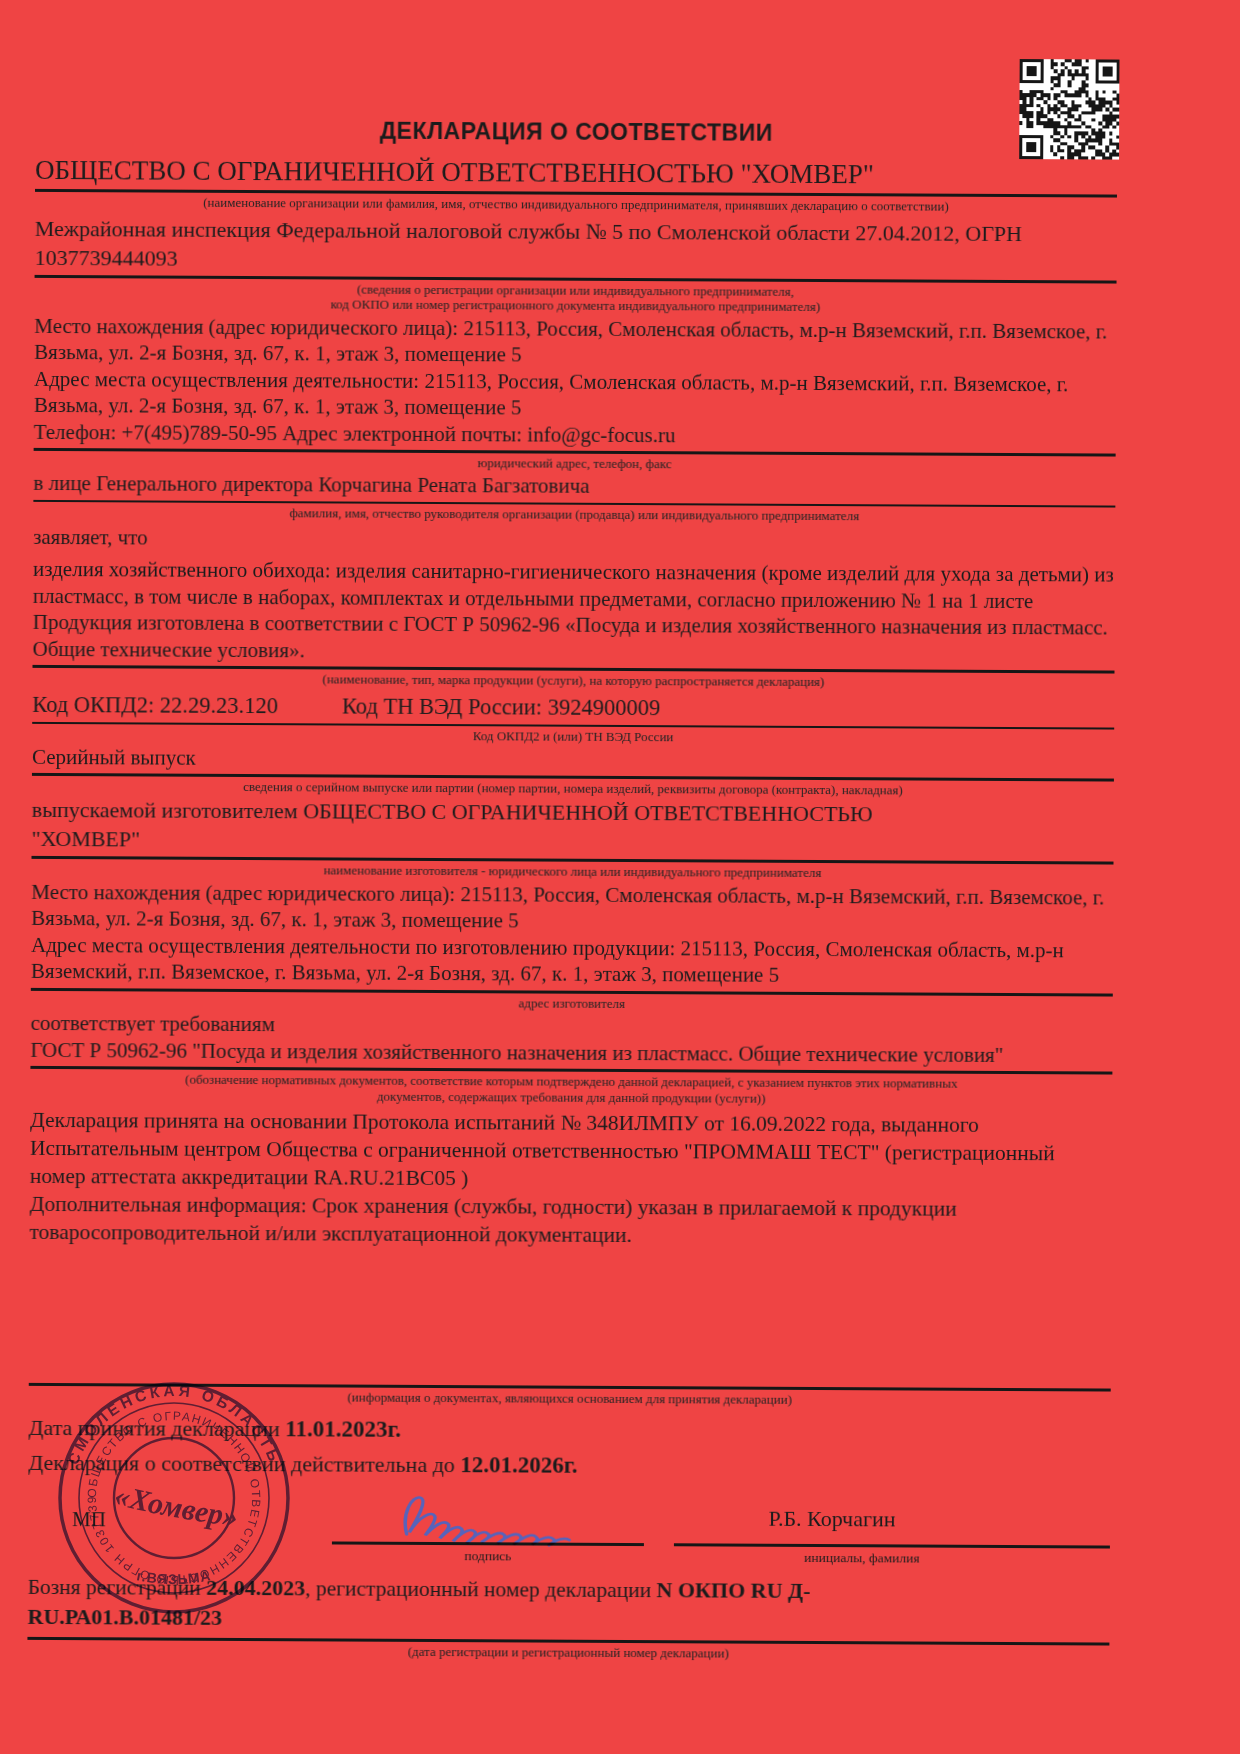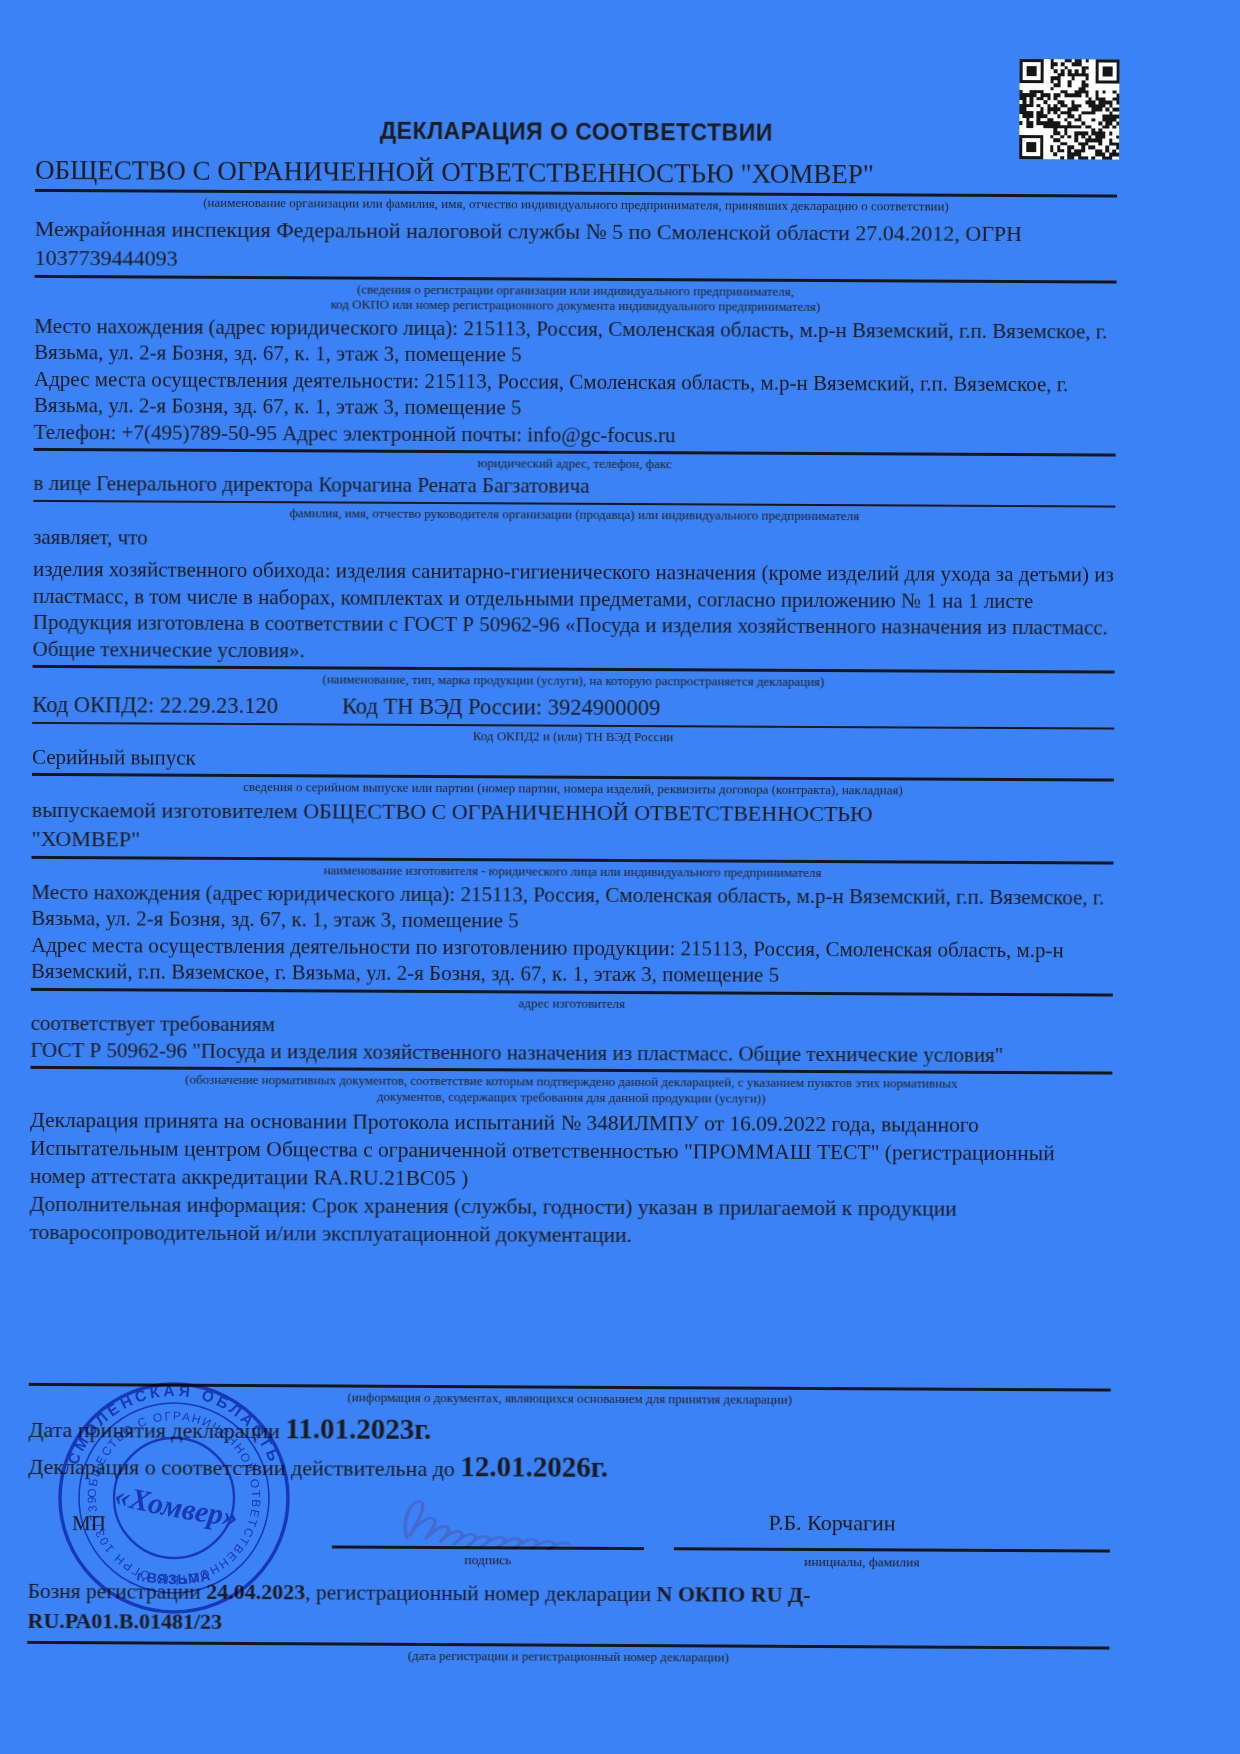--- a/index.html
+++ b/index.html
@@ -1,19 +1,19 @@
 <!DOCTYPE html>
 <html><head>
 <meta charset="utf-8">
 <style>
   html,body{margin:0;padding:0;background:#e8e8e8;}
   .page{
     position:relative;
     width:1240px;height:1754px;
-    background:#3b82f6;
+    background:#ef4444;
     overflow:hidden;
     font-family:"Liberation Serif", serif;
     color:#1b1b1b;
     margin:0 auto;
   }
   .content{
     position:absolute;left:36px;top:0;width:1082px;
     transform:rotate(0.3deg);transform-origin:20px 0;
   }
   .doc-title{
@@ -29,21 +29,21 @@
   }
   .body-text{font-size:21px;line-height:26.5px;}
   .reg-text{font-size:22px;line-height:29px;margin-top:4px;}
   .mt2{margin-top:2px;} .mt4{margin-top:4px;} .mt6{margin-top:6px;}
   .codes-row{display:flex;gap:64px;font-size:22.5px;line-height:29px;margin-top:4px;}
   .qr{position:absolute;left:984px;top:54px;width:100px;height:100px;}
   .qr svg{shape-rendering:crispEdges;}
   
   .bottom-block{position:absolute;left:0;top:1380px;width:1082px;}
   .date-line{font-size:22px;line-height:35px;}
-  .date-line b{font-size:29px;}
+  .date-line b{font-size:23px;}
   .sig-row{display:flex;align-items:flex-end;margin-top:6px;}
   .mp-label{flex:0 0 260px;padding:0 0 30px 44px;font-size:21px;}
   .sig-col{flex:0 0 312px;}
   .sig-box{border-bottom:3px solid #161616;text-align:center;}
   .sig-box svg{display:block;margin:0 auto -4px auto;}
   .name-col{flex:1;margin-left:30px;}
   .name-box{border-bottom:3px solid #161616;text-align:center;padding:0 120px 12px 0;font-size:22px;}
   .under-note{text-align:center;font-size:13.5px;margin-top:3px;}
   .name-col .under-note{padding-right:60px;}
   .reg-footer{font-size:21.5px;line-height:30px;margin-top:10px;}

